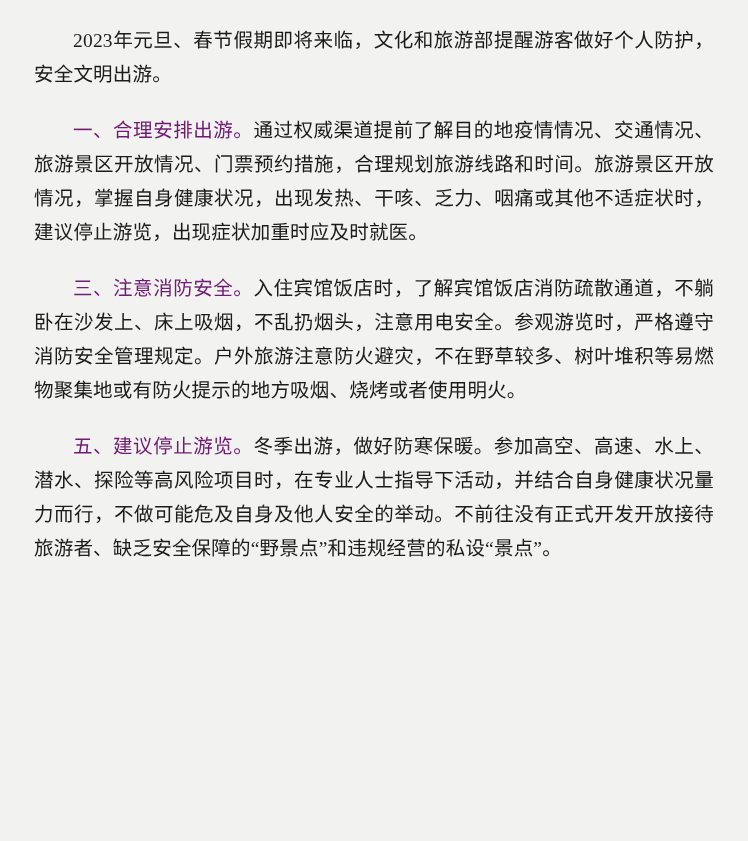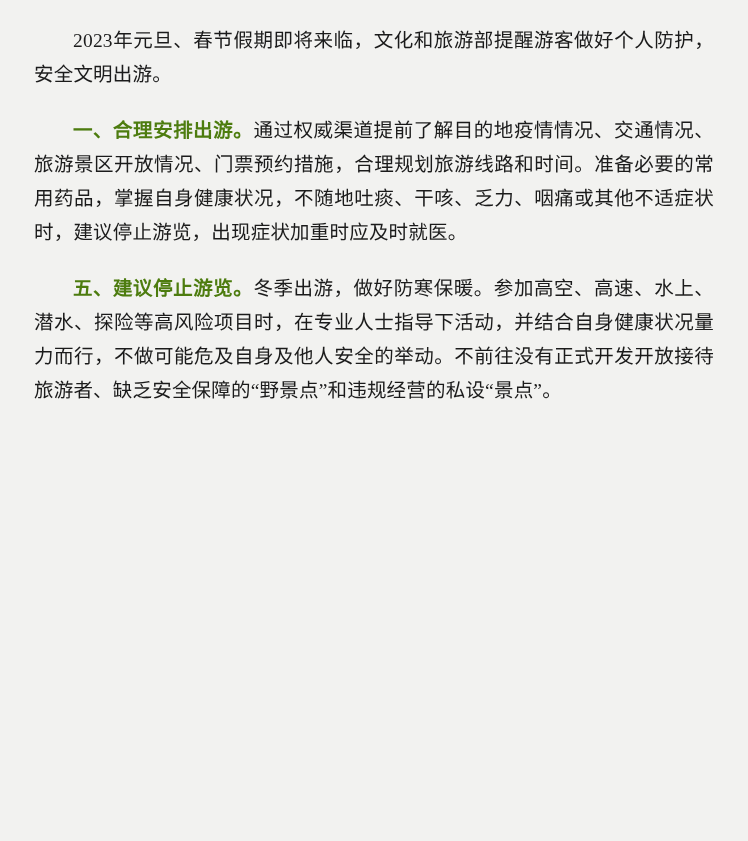--- a/index.html
+++ b/index.html
@@ -29,37 +29,40 @@
     text-align: justify;
     text-justify: inter-ideograph;
     text-indent: 2em;
     letter-spacing: 0.2px;
     color: #1b1b1b;
   }
   .para:last-child {
     margin-bottom: 0;
   }
   .lead {
-    font-weight: bold;
-    color: #4d7c0f;
+    font-weight: normal;
+    color: #701a75;
   }
 </style>
 </head>
 <body>
 
 <div id="doc">
 
   <p class="para">
     <span class="lead"></span><span>2023年元旦、春节假期即将来临，文化和旅游部提醒游客做好个人防护，安全文明出游。</span>
   </p>
 
   <p class="para">
-    <span class="lead">一、合理安排出游。</span><span>通过权威渠道提前了解目的地疫情情况、交通情况、旅游景区开放情况、门票预约措施，合理规划旅游线路和时间。准备必要的常用药品，掌握自身健康状况，不随地吐痰、干咳、乏力、咽痛或其他不适症状时，建议停止游览，出现症状加重时应及时就医。</span>
+    <span class="lead">一、合理安排出游。</span><span>通过权威渠道提前了解目的地疫情情况、交通情况、旅游景区开放情况、门票预约措施，合理规划旅游线路和时间。旅游景区开放情况，掌握自身健康状况，出现发热、干咳、乏力、咽痛或其他不适症状时，建议停止游览，出现症状加重时应及时就医。</span>
   </p>
 
 
+  <p class="para">
+    <span class="lead">三、注意消防安全。</span><span>入住宾馆饭店时，了解宾馆饭店消防疏散通道，不躺卧在沙发上、床上吸烟，不乱扔烟头，注意用电安全。参观游览时，严格遵守消防安全管理规定。户外旅游注意防火避灾，不在野草较多、树叶堆积等易燃物聚集地或有防火提示的地方吸烟、烧烤或者使用明火。</span>
+  </p>
 
 
   <p class="para">
     <span class="lead">五、建议停止游览。</span><span>冬季出游，做好防寒保暖。参加高空、高速、水上、潜水、探险等高风险项目时，在专业人士指导下活动，并结合自身健康状况量力而行，不做可能危及自身及他人安全的举动。不前往没有正式开发开放接待旅游者、缺乏安全保障的“野景点”和违规经营的私设“景点”。</span>
   </p>
 
 </div>
 
 </body></html>

